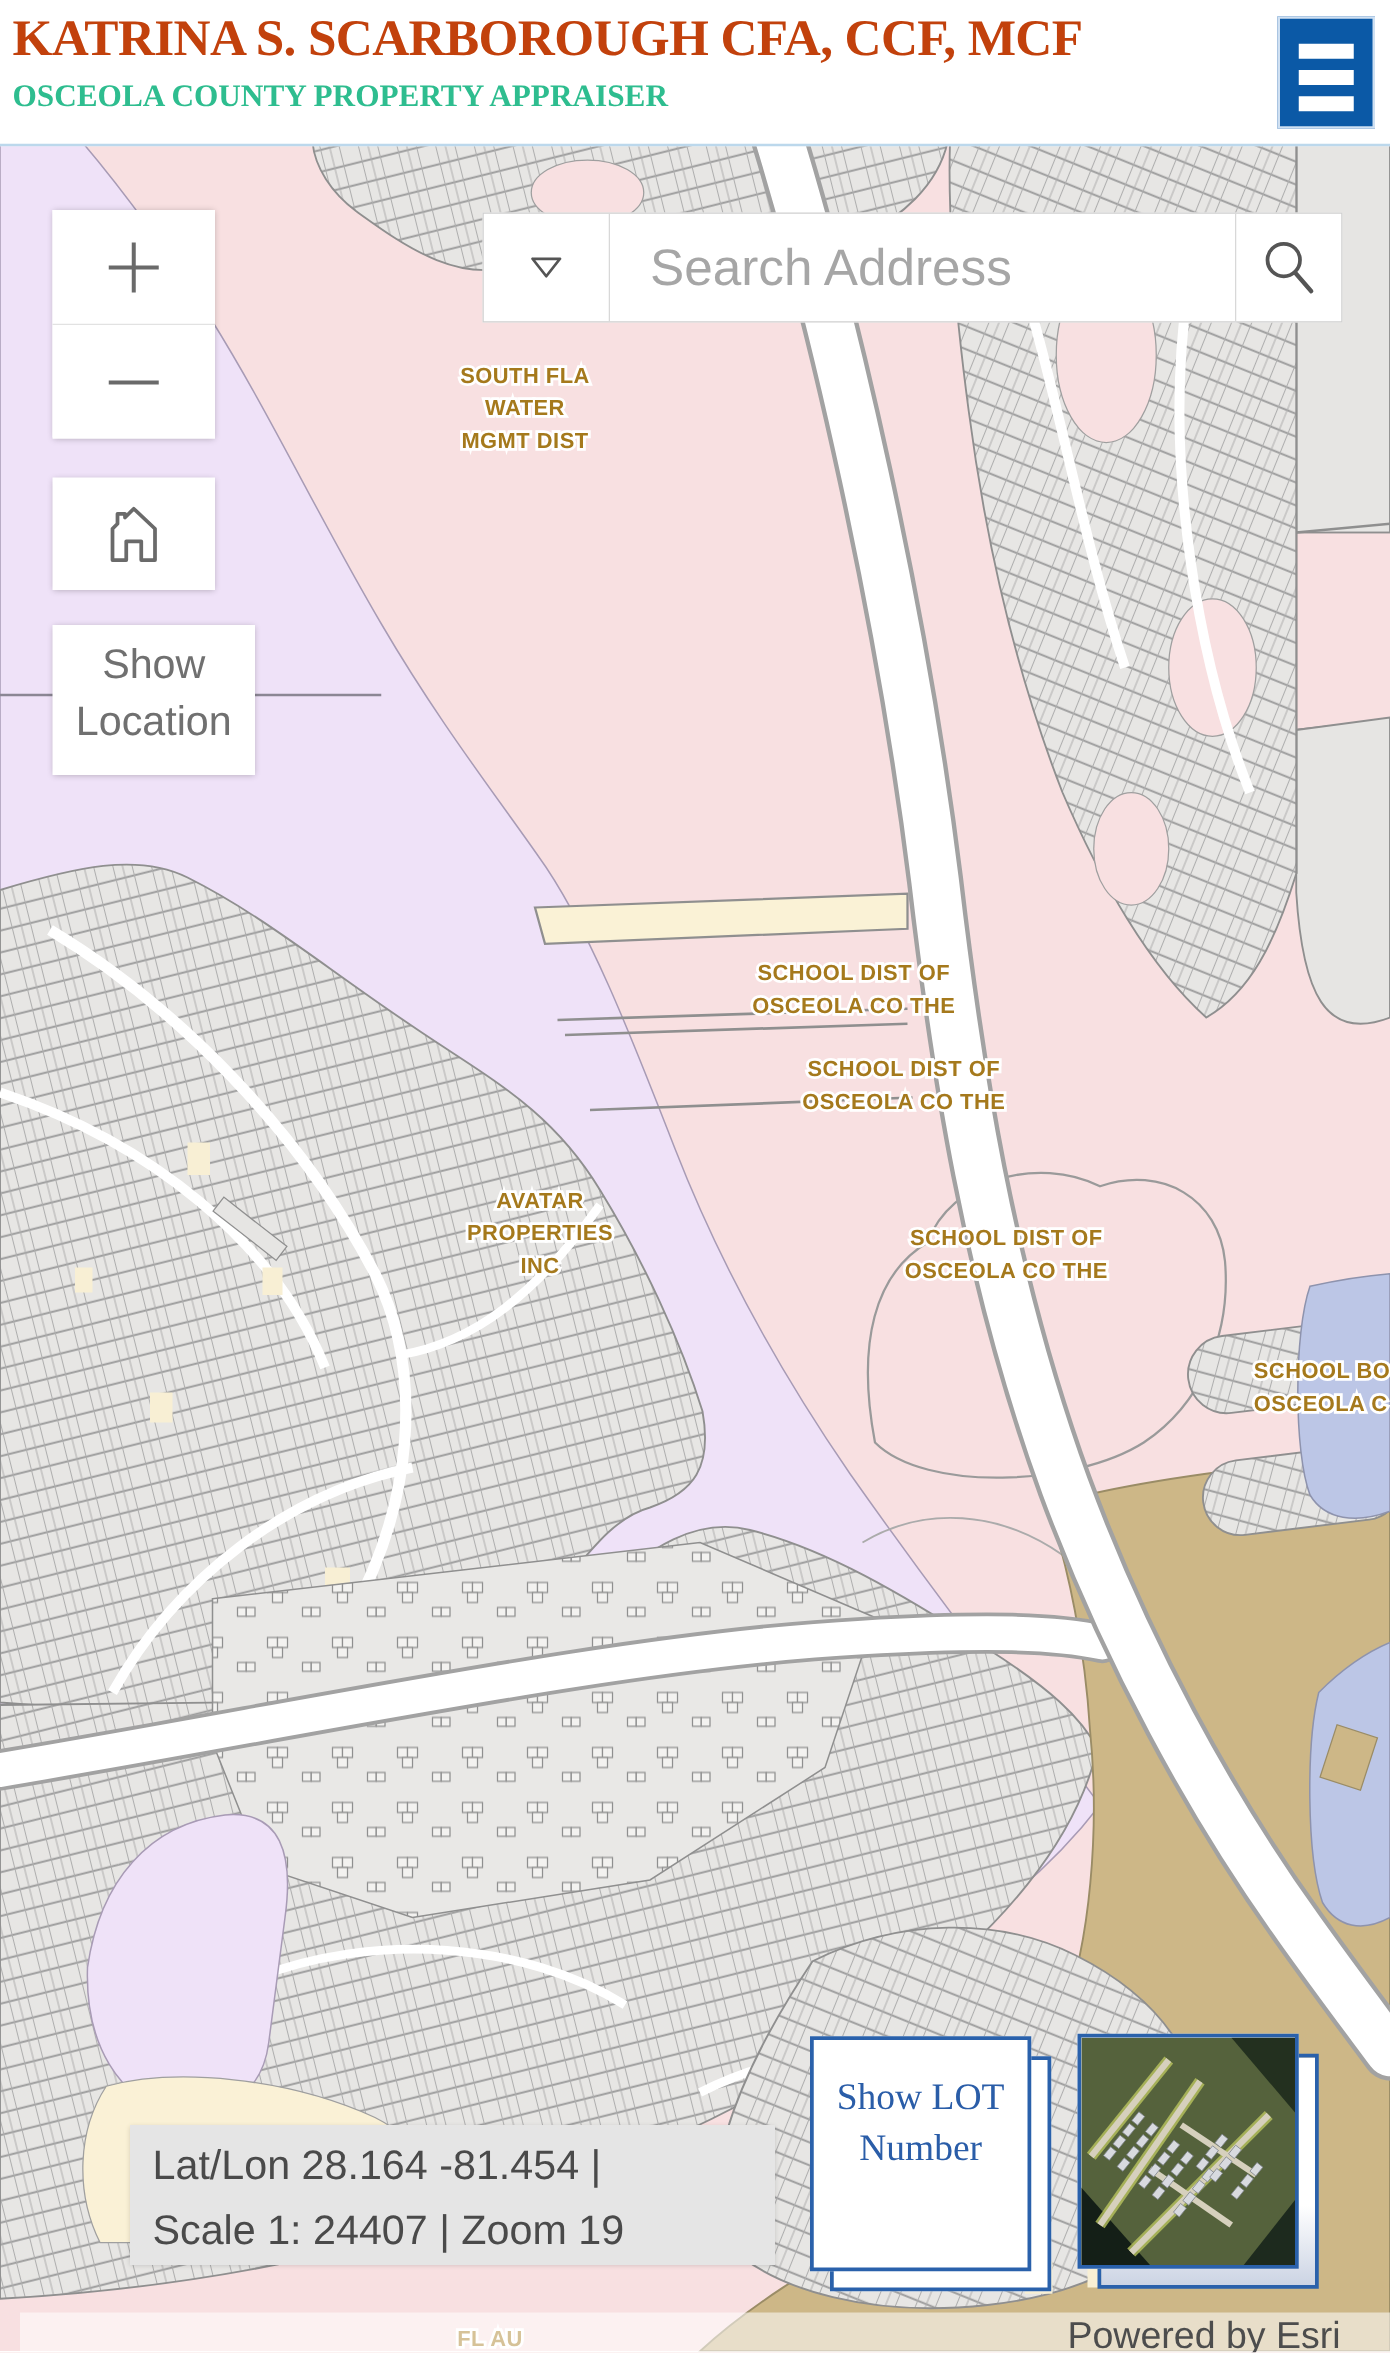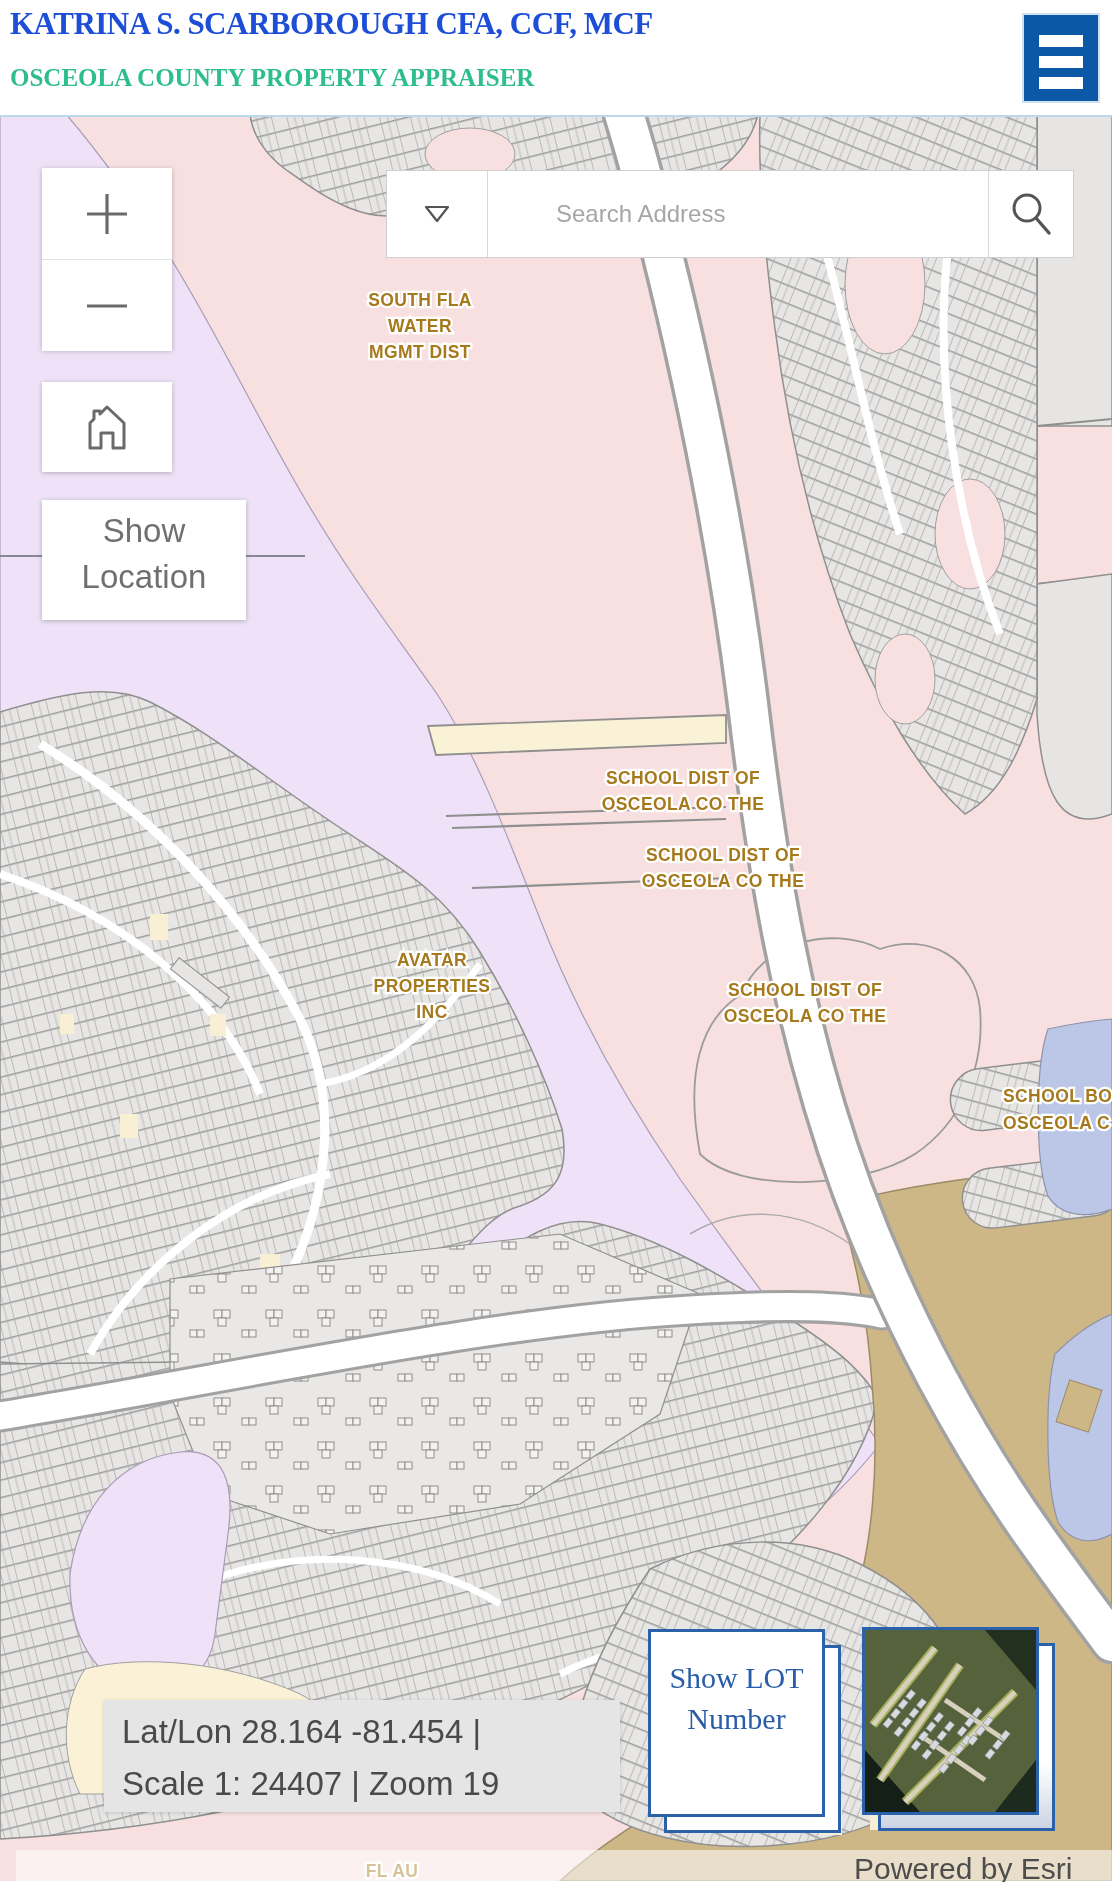--- a/index.html
+++ b/index.html
@@ -2,51 +2,51 @@
 <html><head>
 <meta charset="utf-8">
 <style>
   html,body{margin:0;padding:0;}
   body{width:1112px;height:1882px;position:relative;overflow:hidden;background:#fff;
        font-family:"Liberation Sans",sans-serif;}
   
   .hdr{position:absolute;left:0;top:0;width:1112px;height:115px;background:#fff;
        border-bottom:2px solid #bcd8ec;z-index:30;}
   .hdr-title{position:absolute;left:10px;top:6px;font-family:"Liberation Serif",serif;
-       font-weight:bold;font-size:31px;color:#1d4ed8;letter-spacing:-0.5px;white-space:nowrap;}
+       font-weight:bold;font-size:41px;color:#c2410c;letter-spacing:-0.5px;white-space:nowrap;}
   .hdr-sub{position:absolute;left:10px;top:64px;font-family:"Liberation Serif",serif;
        font-weight:bold;font-size:25px;color:#2EBD8F;letter-spacing:0px;white-space:nowrap;}
   .menu-btn{position:absolute;left:1022px;top:13px;width:78px;height:90px;background:#0B59A6;
        border:2px solid #cfe0f2;box-sizing:border-box;cursor:pointer;z-index:31;}
   .menu-btn .bar{position:absolute;left:15px;width:44px;height:12px;background:#fff;}
   
   .map-wrap{position:absolute;left:0;top:114px;width:1112px;height:1767px;z-index:1;}
   .maplabel{font-family:"Liberation Sans",sans-serif;font-weight:bold;font-size:17.5px;
        fill:#A5791C;stroke:#ffffff;stroke-width:4.5px;paint-order:stroke;letter-spacing:.4px;
        text-anchor:middle;}
   .maplabel.start{text-anchor:start;}
   
   .ctl{position:absolute;background:#fff;box-shadow:0 1px 5px rgba(0,0,0,.25);z-index:20;}
   .zoomstack{left:42px;top:168px;width:130px;height:182px;}
   .zbtn{position:absolute;left:0;width:130px;height:91px;cursor:pointer;background:#fff;}
   .zbtn.in{top:0;border-bottom:1px solid #e2e2e2;}
   .zbtn.out{top:92px;}
   .homebtn{left:42px;top:382px;width:130px;height:90px;cursor:pointer;}
-  .showloc{left:42px;top:500px;width:204px;height:120px;cursor:pointer;
+  .showloc{left:42px;top:500px;width:162px;height:120px;cursor:pointer;
        font-size:33px;color:#707070;text-align:center;line-height:1.4;padding-top:8px;
        box-sizing:border-box;}
   .cicon{position:absolute;left:50%;top:50%;transform:translate(-50%,-50%);}
   
   .searchbar{position:absolute;left:386px;top:170px;width:688px;height:88px;background:#fff;
        border:1px solid #cfcfcf;box-sizing:border-box;display:flex;align-items:stretch;z-index:20;}
   .dd{width:100px;display:flex;align-items:center;justify-content:center;cursor:pointer;
       border-right:1px solid #d8d8d8;}
   .sinput{flex:1;display:flex;align-items:center;padding-left:30px;border-right:1px solid #d8d8d8;}
   .sinput input{border:none;outline:none;width:100%;font-family:"Liberation Sans",sans-serif;
-      font-size:24px;color:#555;background:transparent;margin-left:36px;}
+      font-size:41px;color:#555;background:transparent;}
   .sinput input::placeholder{color:#a6a6a6;}
   .sbtn{width:84px;display:flex;align-items:center;justify-content:center;cursor:pointer;}
   
   .status{position:absolute;left:104px;top:1700px;width:516px;height:112px;background:#e5e5e5;
        z-index:20;font-size:33px;color:#4a4a4a;line-height:52px;padding:6px 0 0 18px;
        box-sizing:border-box;box-shadow:0 1px 4px rgba(0,0,0,.15);}
   .lotwrap{position:absolute;left:648px;top:1629px;width:193px;height:204px;z-index:21;}
   .card-back{position:absolute;left:16px;top:16px;width:177px;height:188px;background:#fff;
        border:3px solid #2A61AB;box-sizing:border-box;}
   .card-front{position:absolute;left:0;top:0;width:177px;height:188px;background:#fff;

